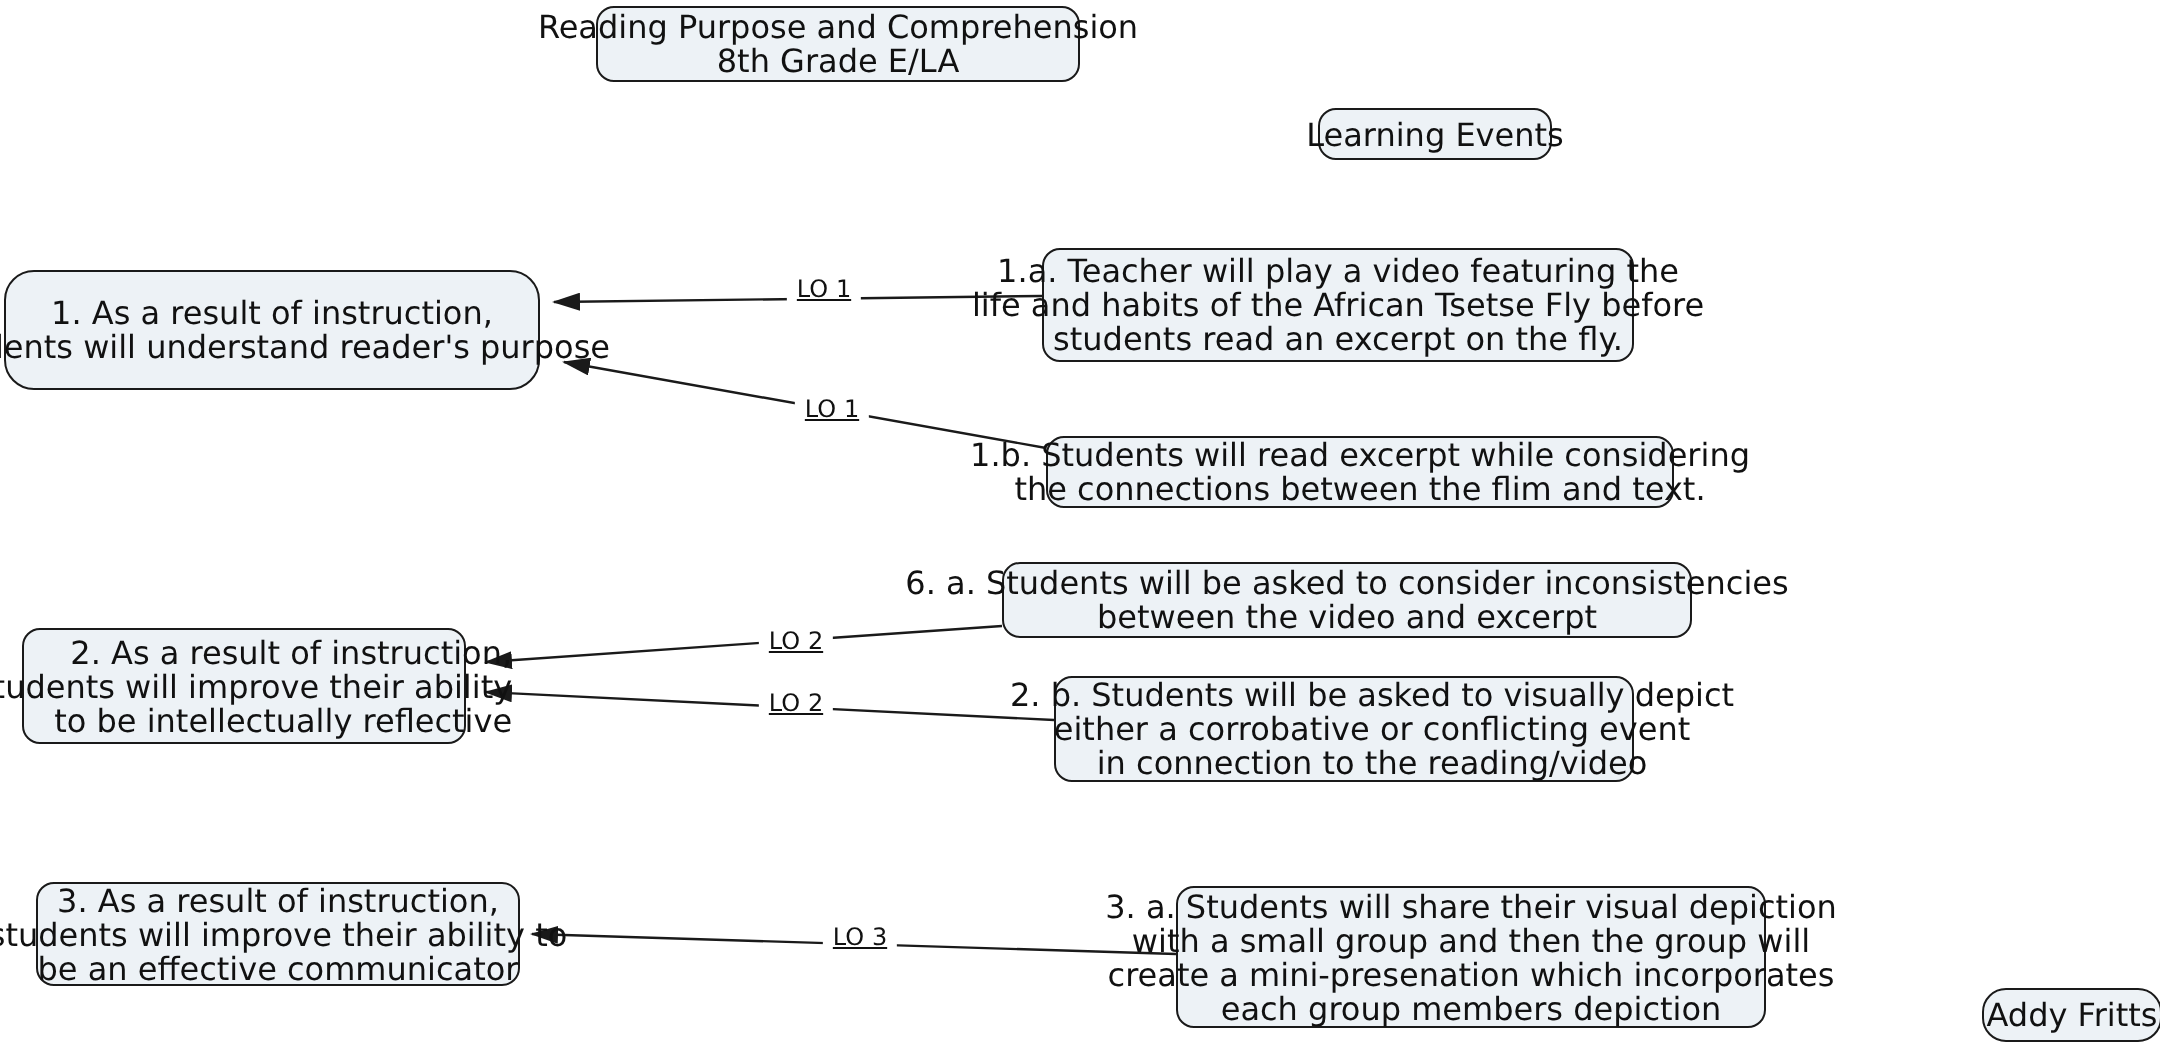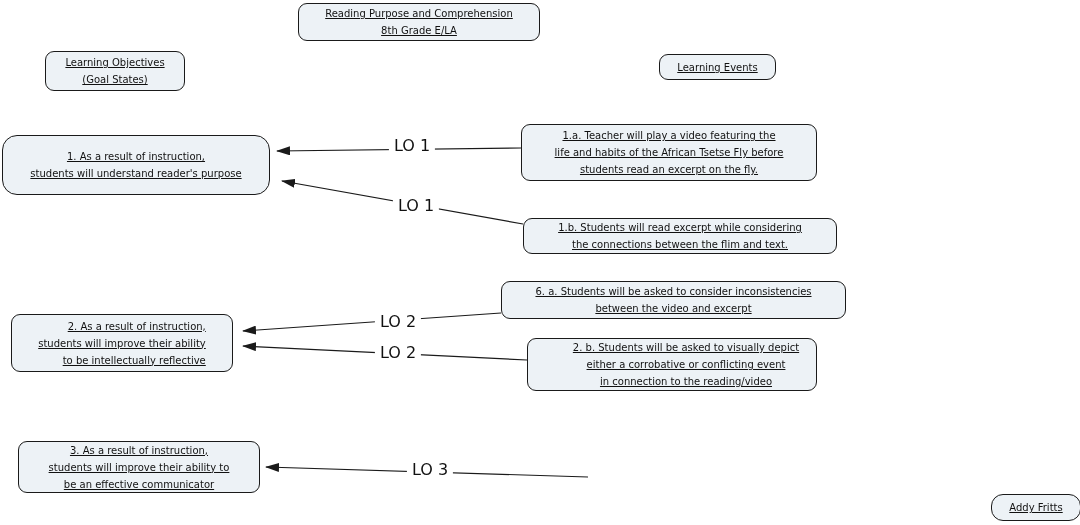--- a/index.html
+++ b/index.html
@@ -16,28 +16,27 @@
   }
   .arrow-layer{position:absolute;left:0;top:0;width:1080px;height:525px;}
   .arrow-layer line{stroke:var(--node-border);stroke-width:1.2;}
   .node{
     position:absolute;
     display:flex;align-items:center;justify-content:center;
     text-align:center;white-space:pre;
     background:var(--node-fill);
     border:1px solid var(--node-border);
     border-radius:9px;
-    font-size:10px;line-height:17px;
+    font-size:16px;line-height:17px;
     box-sizing:border-box;
-    text-decoration:underline;
   }
   .arrow-label{
     position:absolute;transform:translate(-50%,-50%);
     background:var(--canvas);padding:0 5px;
-    font-size:16px;line-height:15px;white-space:pre;
+    font-size:12px;line-height:15px;white-space:pre;text-decoration:underline;
   }
 </style>
 </head>
 <body>
 
 <div class="canvas">
 
   <svg class="arrow-layer" viewBox="0 0 1080 525">
     <defs>
       <marker id="ah" markerUnits="userSpaceOnUse" markerWidth="14" markerHeight="9" refX="13" refY="4.5" orient="auto">
@@ -47,22 +46,20 @@
     <line x1="521" y1="148" x2="277" y2="151" marker-end="url(#ah)"></line>
     <line x1="523" y1="224" x2="282" y2="181" marker-end="url(#ah)"></line>
     <line x1="501" y1="313" x2="243" y2="331" marker-end="url(#ah)"></line>
     <line x1="527" y1="360" x2="243" y2="346" marker-end="url(#ah)"></line>
     <line x1="588" y1="477" x2="266" y2="467" marker-end="url(#ah)"></line>
   </svg>
 
   <div class="node" style="left:298px;top:3px;width:242px;height:38px;">Reading Purpose and Comprehension
 8th Grade E/LA</div>
 
-  <div class="node" style="left:45px;top:51px;width:140px;height:40px;">Learning Objectives
-(Goal States)</div>
 
   <div class="node" style="left:643px;top:54px;width:117px;height:26px;margin-left:16px;">Learning Events</div>
 
   <div class="node" style="left:2px;top:135px;width:268px;height:60px;border-radius:15px;">1. As a result of instruction,
 students will understand reader's purpose</div>
 
   <div class="node" style="left:11px;top:314px;width:222px;height:58px;text-align:right;">2. As a result of instruction,
 students will improve their ability
 to be intellectually reflective</div>
 
@@ -77,20 +74,24 @@
   <div class="node" style="left:523px;top:218px;width:314px;height:36px;">1.b. Students will read excerpt while considering
 the connections between the flim and text.</div>
 
   <div class="node" style="left:501px;top:281px;width:345px;height:38px;">6. a. Students will be asked to consider inconsistencies
 between the video and excerpt</div>
 
   <div class="node" style="left:527px;top:338px;width:290px;height:53px;padding-left:28px;">2. b. Students will be asked to visually depict
 either a corrobative or conflicting event
 in connection to the reading/video</div>
 
+  <div class="node" style="left:588px;top:443px;width:295px;height:71px;">3. a. Students will share their visual depiction
+with a small group and then the group will
+create a mini-presenation which incorporates
+each group members depiction</div>
 
   <div class="node" style="left:991px;top:494px;width:90px;height:27px;border-radius:12px;">Addy Fritts</div>
 
   <div class="arrow-label" style="left:412px;top:145px;">LO 1</div>
   <div class="arrow-label" style="left:416px;top:205px;">LO 1</div>
   <div class="arrow-label" style="left:398px;top:321px;">LO 2</div>
   <div class="arrow-label" style="left:398px;top:352px;">LO 2</div>
   <div class="arrow-label" style="left:430px;top:469px;">LO 3</div>
 
 </div>

